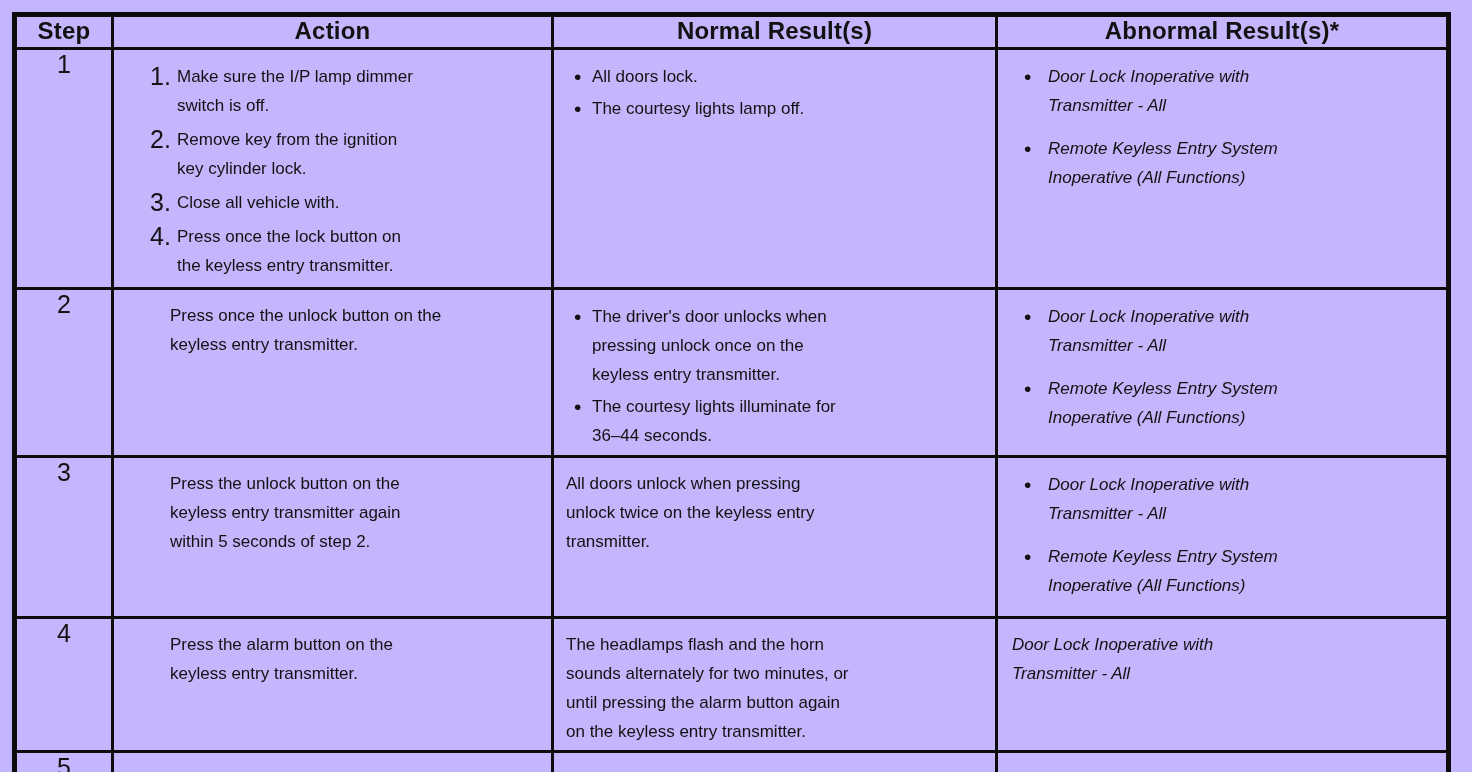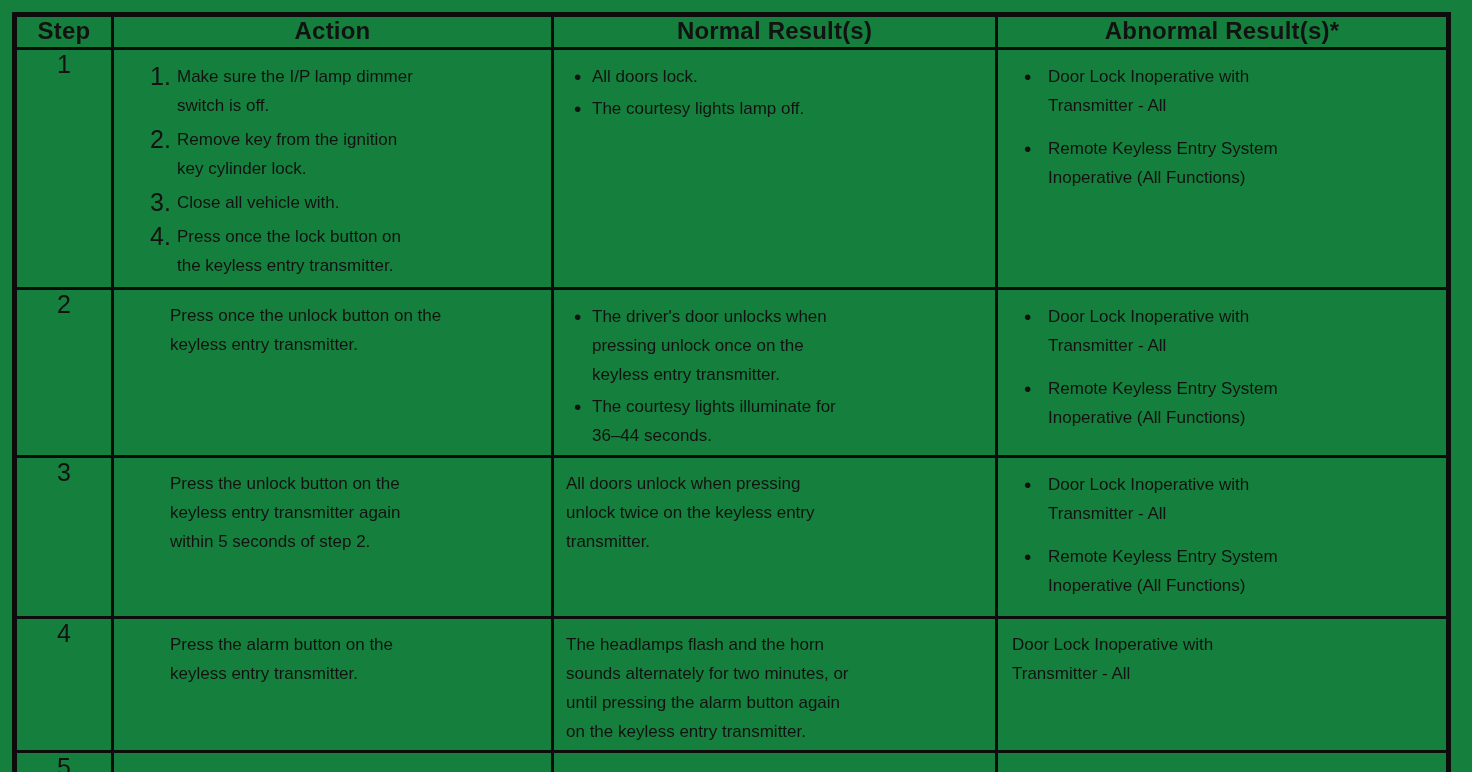--- a/index.html
+++ b/index.html
@@ -10,21 +10,21 @@
     width: 1472px;
     height: 772px;
     overflow: hidden;
     font-family: "Liberation Sans", sans-serif;
     color: #121212;
   }
   .page {
     position: relative;
     width: 1472px;
     height: 772px;
-    background: #15803d;
+    background: #c4b5fd;
   }
   table.doc-table {
     position: absolute;
     left: 12px;
     top: 12px;
     width: 1434px;
     border-collapse: collapse;
     table-layout: fixed;
     border: 5px solid #0c0c0c;
   }
@@ -57,21 +57,21 @@
   }
   .txt {
     font-size: 17px;
     line-height: 29px;
     white-space: pre-line;
   }
   
   .para-action   { padding: 11px 14px 4px 10px; margin-left: 46px; }
   .para-normal   { padding: 11px 2px 4px 12px; }
   .para-abnormal { padding: 11px 36px 4px 14px; }
-  td.abn-col .txt { }
+  td.abn-col .txt { font-style: italic; }
   td.abn-col .bullet { font-style: normal; }
 
   
   .num-list { padding: 12px 10px 2px 36px; }
   .num-item { display: flex; margin-bottom: 5px; }
   .num-item .num {
     flex: none;
     width: 27px;
     font-size: 25px;
     line-height: 29px;

